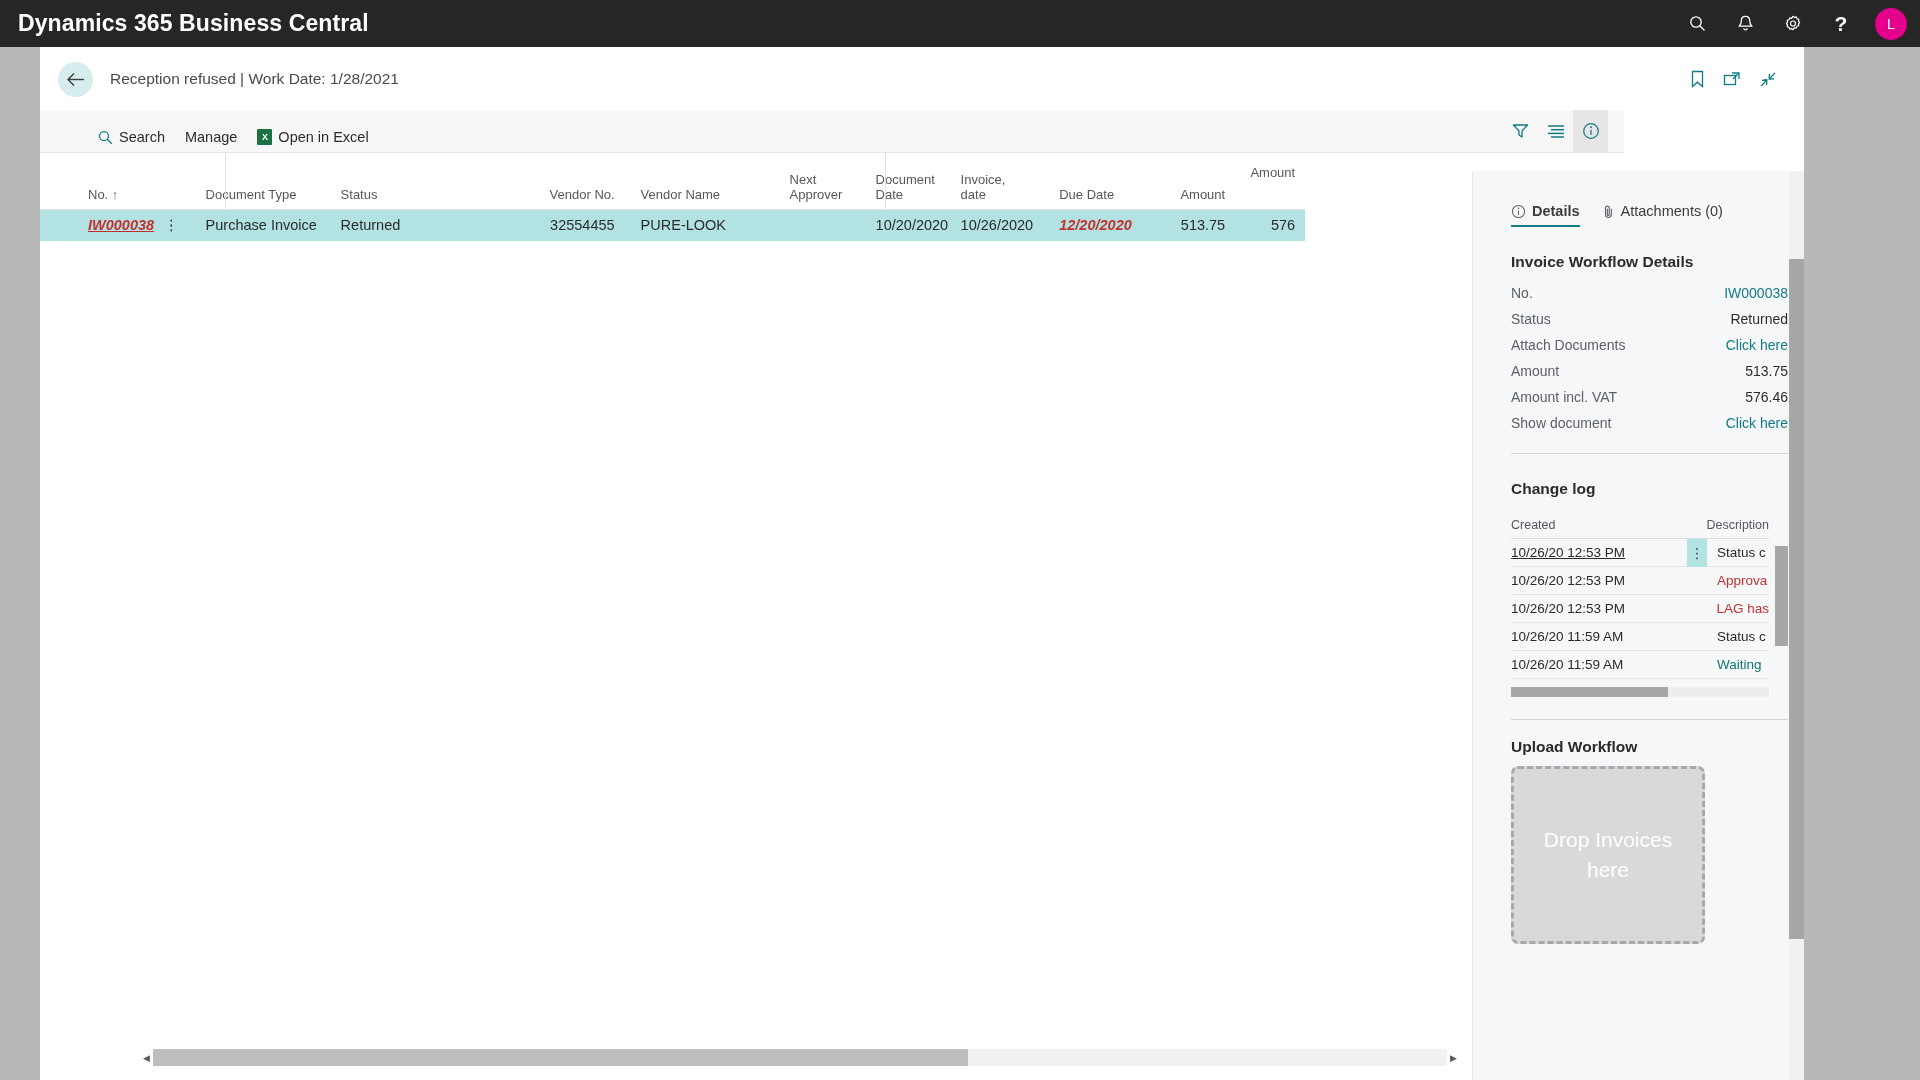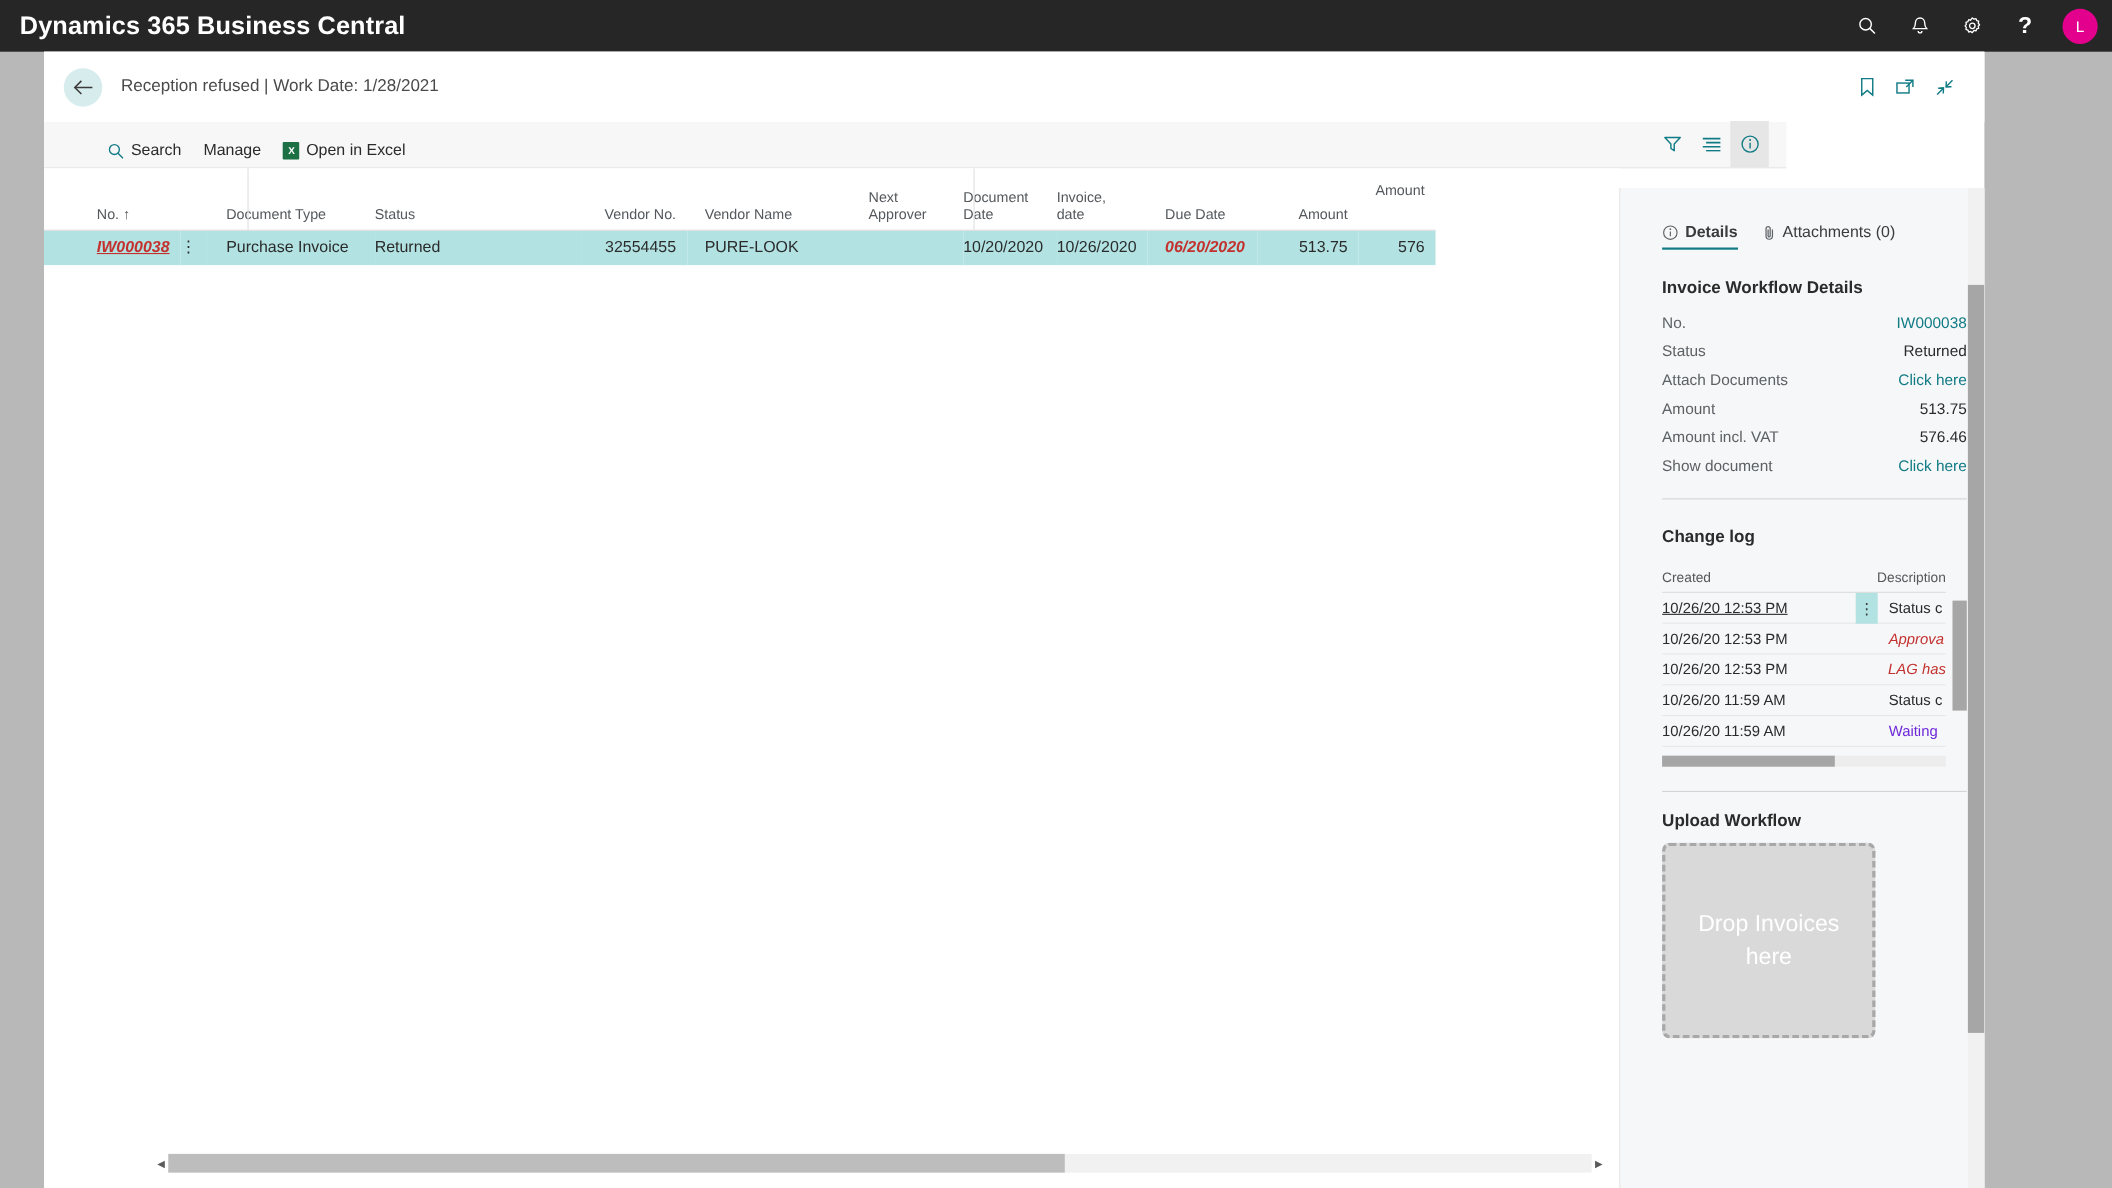--- a/index.html
+++ b/index.html
@@ -185,22 +185,22 @@
     color: #2b2b2b; white-space: nowrap;
   }
   .clog-row .c1 { width: 176px; }
   .clog-row .dots {
     width: 20px; text-align: center; font-size: 14px;
     color: #3b3b3b; cursor: pointer;
   }
   .clog-row.sel .c1 { text-decoration: underline; }
   .clog-row.sel .dots { background: #b2e2e2; height: 28px; line-height: 28px; }
   .clog-row .desc { padding-left: 10px; }
-  .desc-red { color: #c3312f; font-style: italic; }
-  .desc-teal { color: #6d28d9; }
+  .desc-red { color: #c3312f; }
+  .desc-teal { color: #0f766e; }
   .clog-clip { width: 258px; overflow: hidden; }
   .clog-vthumb {
     position: absolute; right: 0px; top: 28px;
     width: 13px; height: 100px; background: #a6a6a6;
   }
   .clog-hbar {
     position: absolute; left: 0; bottom: -4px;
     width: 258px; height: 10px; background: #ededed;
   }
   .clog-hthumb {
@@ -355,21 +355,21 @@
           <tr class="selrow">
             <td style="padding-left:48px"><span class="cell-no">IW000038</span></td>
             <td class="rowdots">⋮</td>
             <td style="padding-left:17px">Purchase Invoice</td>
             <td>Returned</td>
             <td class="num cell-link">32554455</td>
             <td style="padding-left:16px">PURE-LOOK</td>
             <td></td>
             <td>10/20/2020</td>
             <td>10/26/2020</td>
-            <td style="padding-left:16px"><span class="cell-red">06/20/2020</span></td>
+            <td style="padding-left:16px"><span class="cell-red">12/20/2020</span></td>
             <td class="num">513.75</td>
             <td class="num">576</td>
           </tr>
         </tbody>
       </table>
 
       <div class="hscroll">
         <div class="arrow">◀</div>
         <div class="track">
           <div class="thumb"></div>

